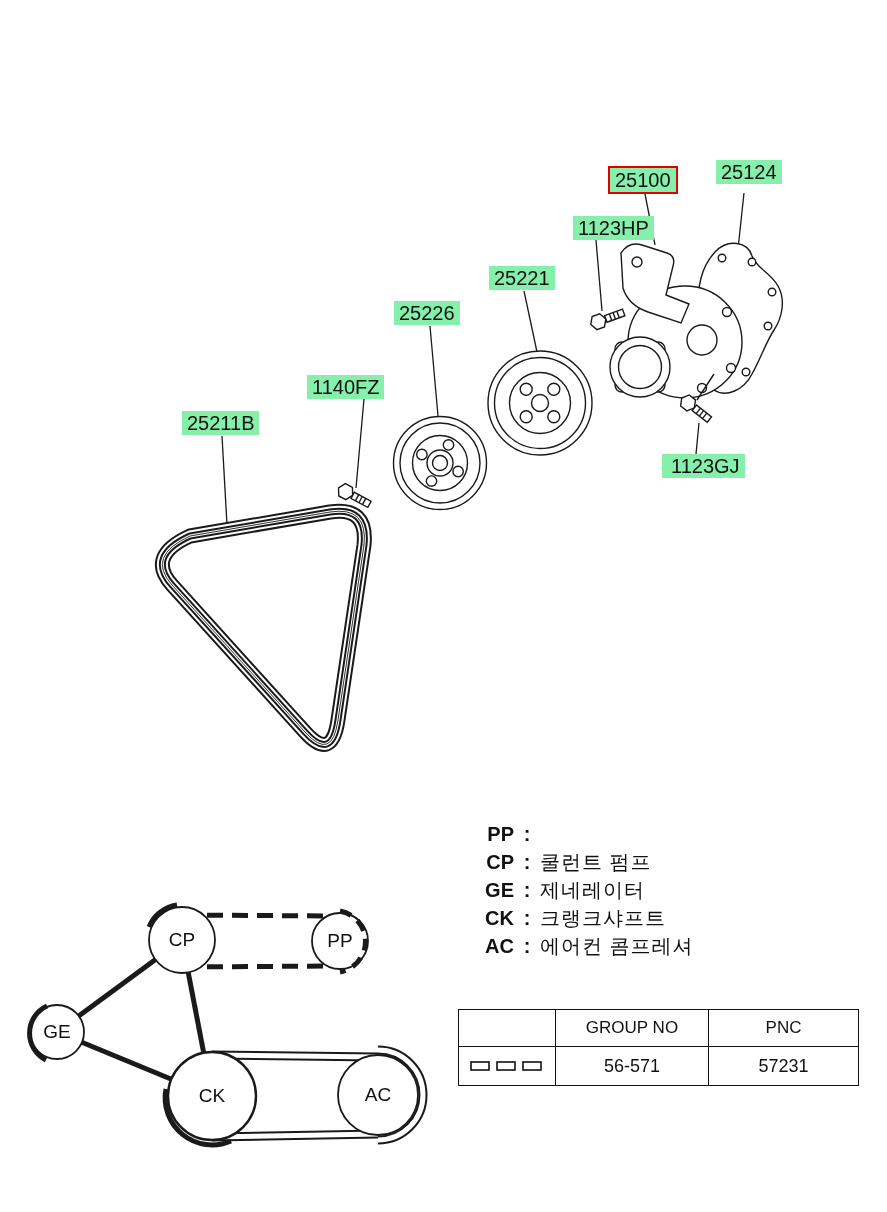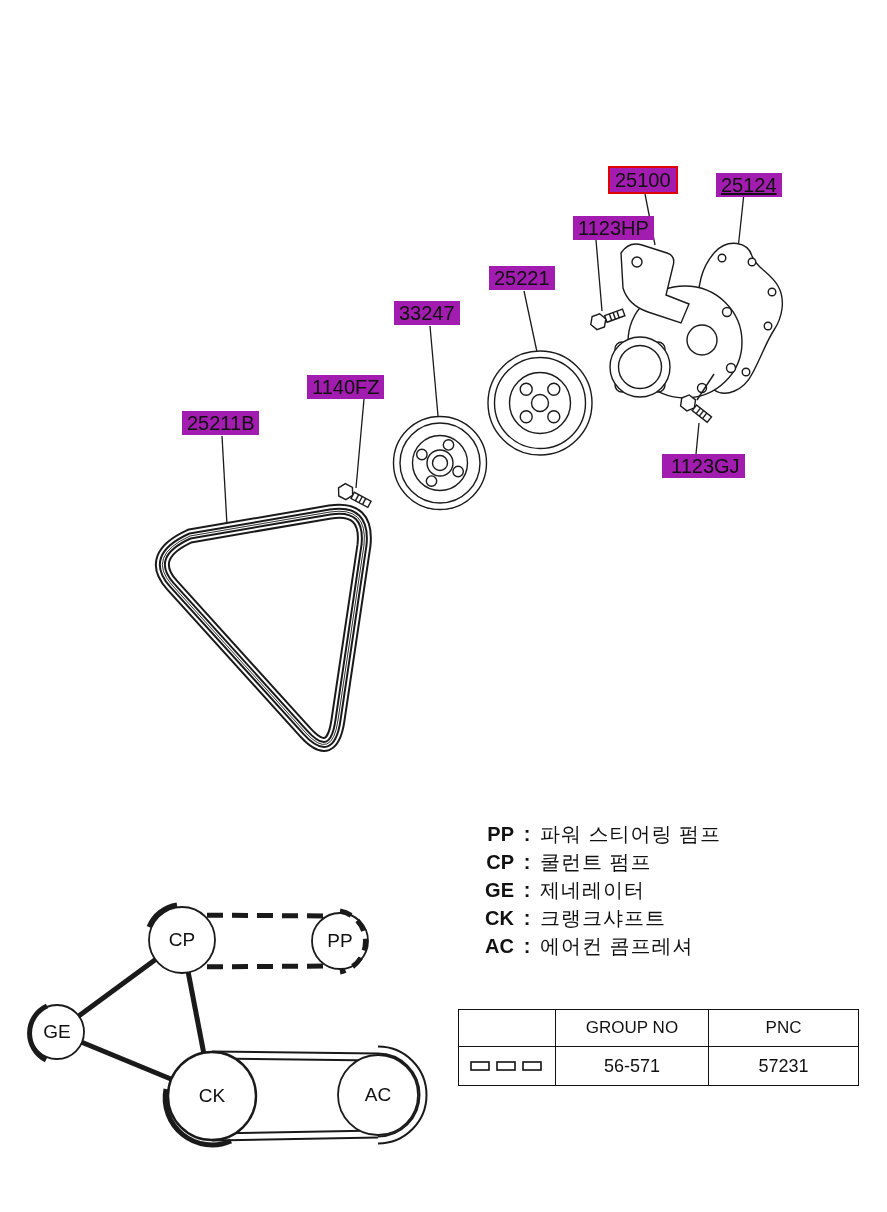--- a/index.html
+++ b/index.html
@@ -2,21 +2,21 @@
 <html><head>
 <meta charset="utf-8">
 <style>
   html,body{margin:0;padding:0;background:#fff;}
   .stage{
     position:relative;width:887px;height:1212px;background:#ffffff;
     font-family:"Liberation Sans",sans-serif;color:#111;overflow:hidden;
   }
   svg{position:absolute;left:0;top:0;}
   .plabel{
-    position:absolute;background:#a21caf;color:#101010;
+    position:absolute;background:#86efac;color:#101010;
     font-size:20px;line-height:24px;height:24px;padding:0 5px;
     white-space:nowrap;
   }
   .plabel.redbox{border:2px solid #e10000;}
   .node-label{
     position:absolute;transform:translate(-50%,-50%);
     font-size:19px;color:#101010;
   }
   .legend{position:absolute;left:480px;top:820px;}
   .legend-row{display:flex;align-items:center;height:28px;font-size:20px;}
@@ -173,39 +173,38 @@
           <path d="M 166,1089 A 47 47 0 0 0 231,1141" stroke-width="5"></path>
           <path d="M 340,911 A 31 31 0 0 1 340,972" stroke-width="5" stroke-dasharray="12 8"></path>
           <path d="M 378,1050 A 45 45 0 0 1 378,1140" stroke="#1a1a1a" stroke-width="9"></path>
           <path d="M 378,1050 A 45 45 0 0 1 378,1140" stroke="#ffffff" stroke-width="5"></path>
         </g>
       </g>
     </g>
   </svg>
 
   <div class="plabel redbox" style="left:608px;top:166px;">25100</div>
-  <div class="plabel" style="left:716px;top:173px;text-decoration:underline;">25124</div>
+  <div class="plabel" style="left:716px;top:160px;">25124</div>
   <div class="plabel" style="left:557px;top:216px;margin-left:16px;">1123HP</div>
   <div class="plabel" style="left:489px;top:266px;">25221</div>
-  <div class="plabel" style="left:394px;top:301px;">33247</div>
+  <div class="plabel" style="left:394px;top:301px;">25226</div>
   <div class="plabel" style="left:307px;top:375px;">1140FZ</div>
   <div class="plabel" style="left:182px;top:411px;">25211B</div>
   <div class="plabel" style="left:662px;top:454px;padding-left:9px;">1123GJ</div>
 
   <div class="node-label" style="left:182px;top:940px;">CP</div>
   <div class="node-label" style="left:340px;top:941px;">PP</div>
   <div class="node-label" style="left:57px;top:1032px;">GE</div>
   <div class="node-label" style="left:212px;top:1096px;">CK</div>
   <div class="node-label" style="left:378px;top:1095px;">AC</div>
 
   <div class="legend">
     <div class="legend-row">
       <span class="lg-code">PP</span>
       <span class="lg-colon">:</span>
-      <span class="lg-label">파워 스티어링 펌프</span>
     </div>
     <div class="legend-row">
       <span class="lg-code">CP</span>
       <span class="lg-colon">:</span>
       <span class="lg-label">쿨런트 펌프</span>
     </div>
     <div class="legend-row">
       <span class="lg-code">GE</span>
       <span class="lg-colon">:</span>
       <span class="lg-label">제네레이터</span>

